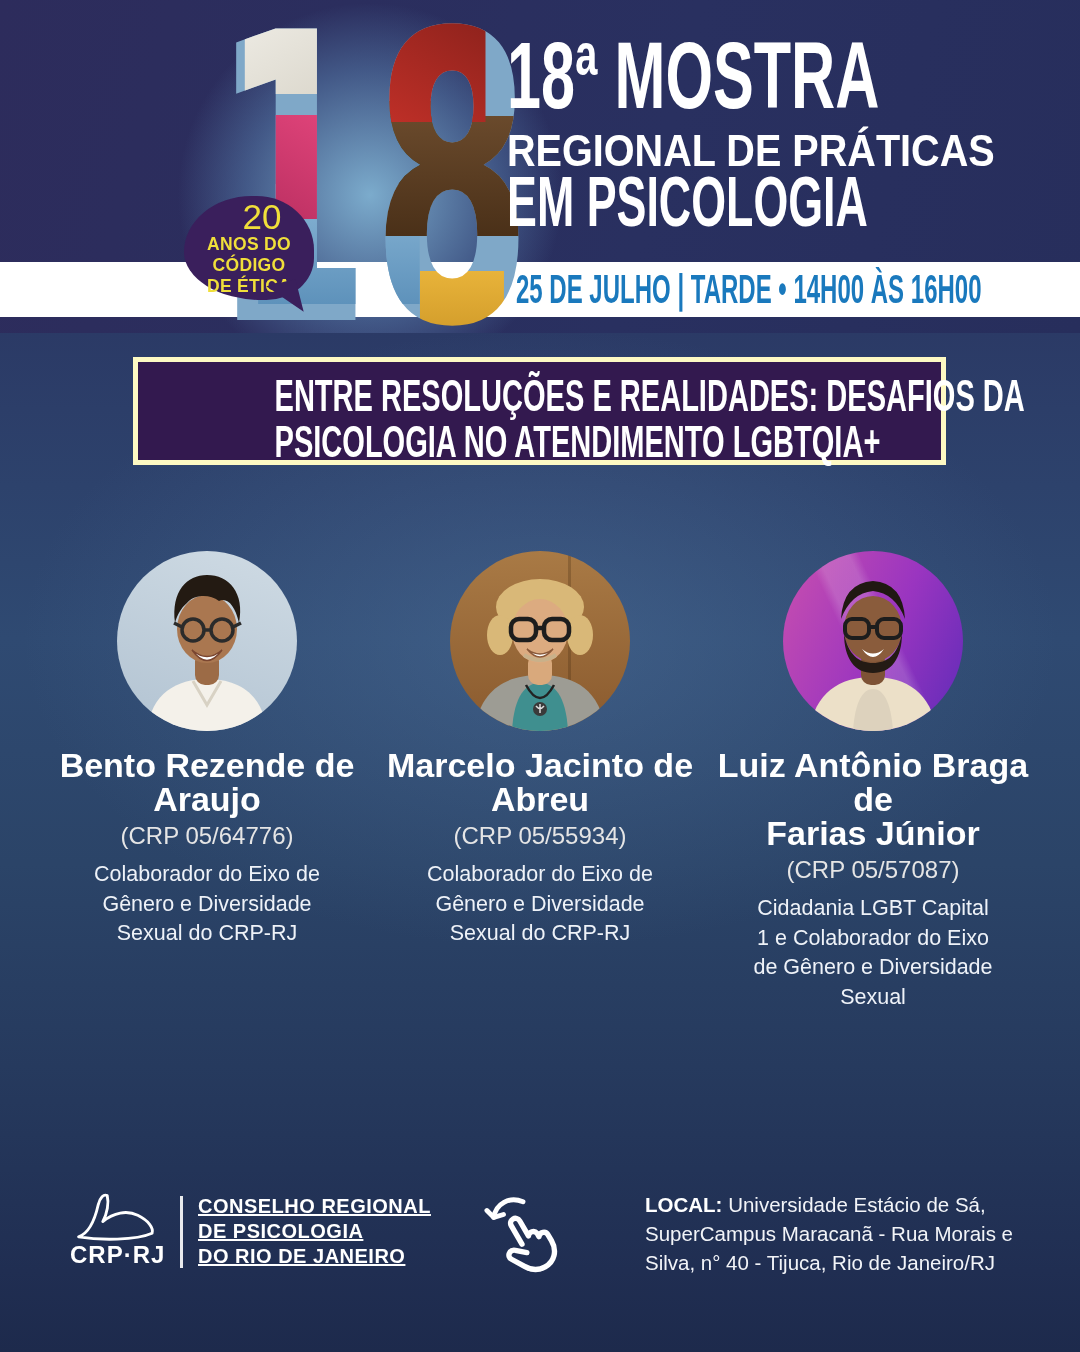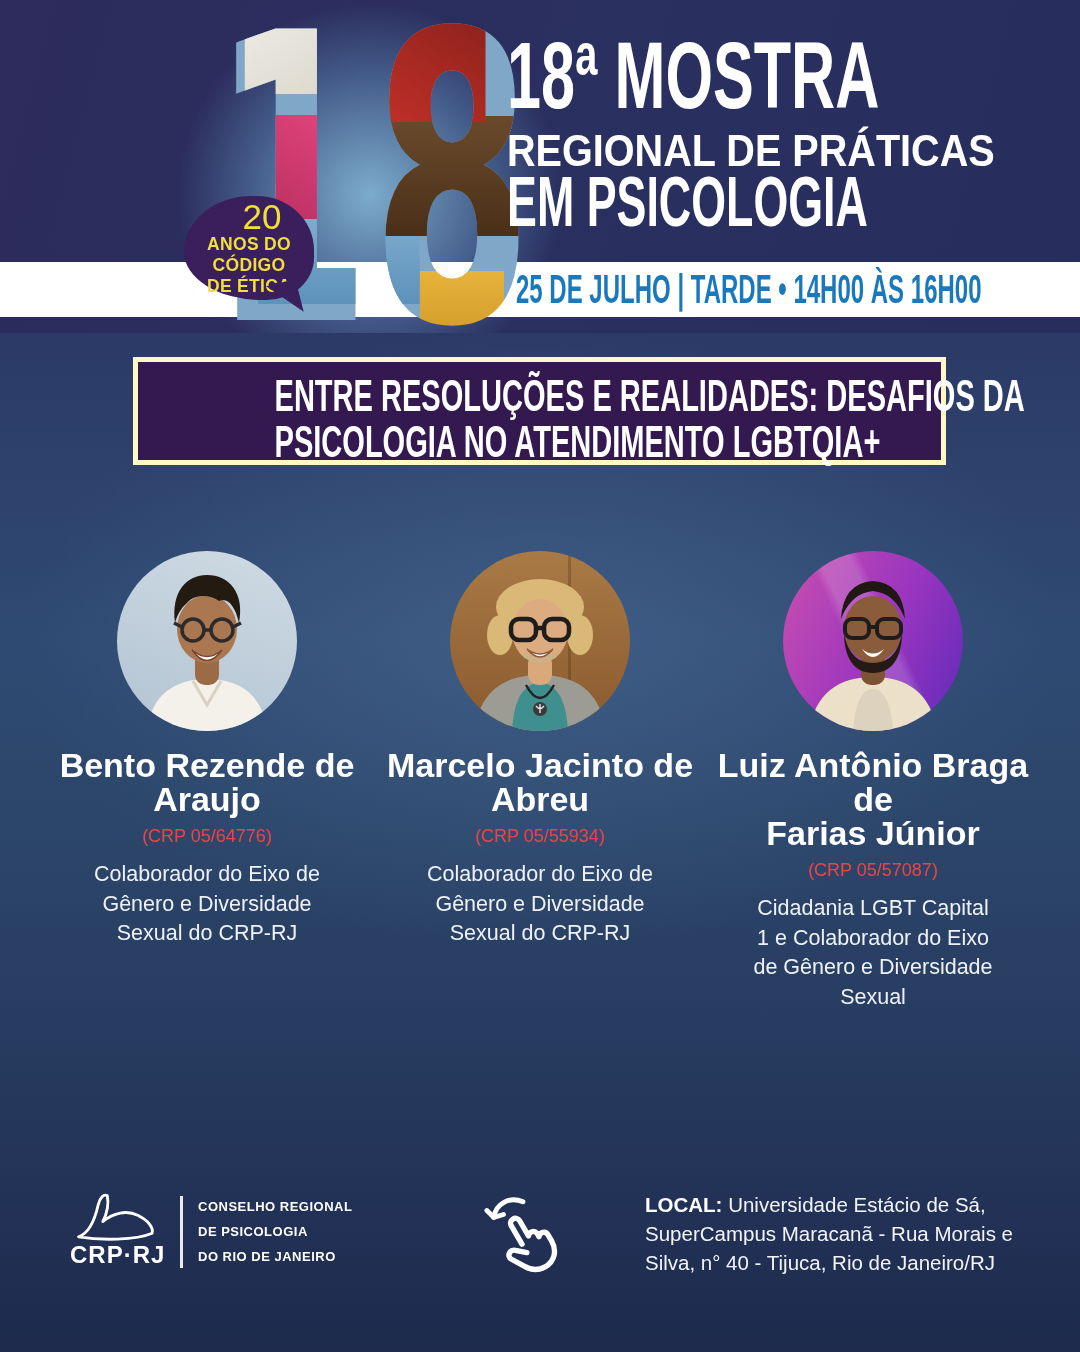--- a/index.html
+++ b/index.html
@@ -81,31 +81,31 @@
   .photo{
     width:180px;height:180px;border-radius:50%;margin:0 auto;overflow:hidden;position:relative;
   }
   .photo svg{position:absolute;left:0;top:0;width:100%;height:100%;}
   .ph1{background:linear-gradient(200deg,#cfdbe4 0%,#b2c3d2 100%);}
   .ph2{background:linear-gradient(180deg,#a97a45 0%,#8a5a2e 100%);}
   .ph3{background:
         linear-gradient(65deg, rgba(255,255,255,0) 40%, rgba(255,255,255,0.16) 44%, rgba(255,255,255,0.16) 56%, rgba(255,255,255,0) 60%),
         linear-gradient(115deg,#c94fae 0%,#9a35c0 55%,#5f2bb8 100%);}
   .name{margin-top:17px;font-size:34px;font-weight:bold;line-height:34px;color:#ffffff;text-align:center;}
-  .crp{margin-top:8px;font-size:18px;line-height:24px;color:#ef4444;}
+  .crp{margin-top:8px;font-size:24px;line-height:24px;color:#e5e5e5;}
   .role{margin-top:12px;font-size:21.5px;line-height:29.5px;color:#eef2f8;}
   
   .logo-svg{position:absolute;left:72px;top:1192px;z-index:5;}
   .logo-text{
     position:absolute;left:70px;top:1241px;z-index:5;
     font-size:24px;font-weight:bold;letter-spacing:1px;color:#fff;
   }
   .sep{position:absolute;left:180px;top:1196px;width:3px;height:72px;background:rgba(255,255,255,0.9);z-index:5;}
   .org{position:absolute;left:198px;top:1194px;z-index:5;}
-  .org-line{font-size:13px;font-weight:bold;line-height:25px;letter-spacing:0.5px;color:#fff;white-space:nowrap;}
+  .org-line{font-size:20px;font-weight:bold;line-height:25px;letter-spacing:0.5px;color:#fff;white-space:nowrap;text-decoration:underline;}
   .hand{position:absolute;left:484px;top:1190px;z-index:5;}
   .location{position:absolute;left:645px;top:1190px;width:400px;z-index:5;}
   .loc-line{font-size:20.5px;line-height:29px;color:#f2f4f8;white-space:nowrap;}
   .loc-label{font-weight:bold;color:#ffffff;}
 </style>
 </head>
 <body>
 
 <div class="poster">
 

